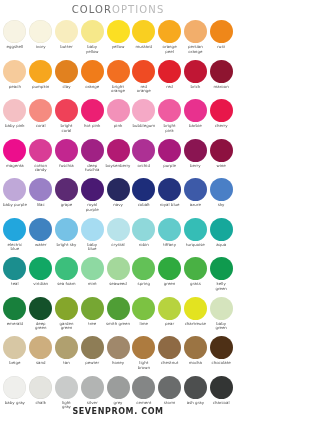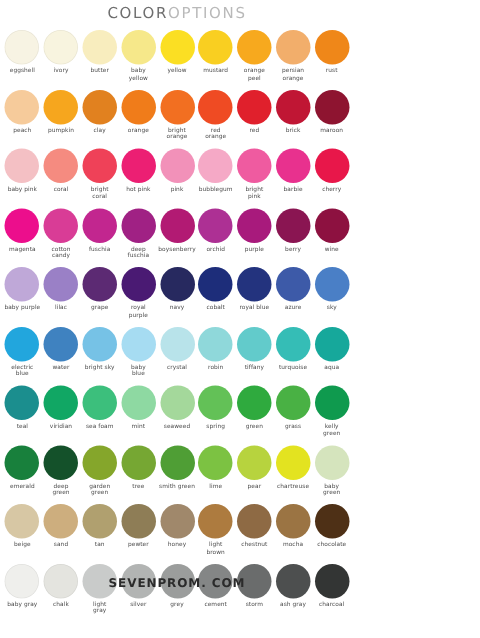--- a/index.html
+++ b/index.html
@@ -62,21 +62,21 @@
     color: #4a4a4a;
     text-align: center;
     font-family: "DejaVu Sans", sans-serif;
     width: 100%;
     white-space: pre-line;
     letter-spacing: 0.05px;
   }
   .footer {
     position: absolute;
     left: 0;
-    bottom: 29px;
+    bottom: 7px;
     width: 100%;
     text-align: center;
   }
   .footer-text {
     font-size: 8px;
     letter-spacing: 0.6px;
     color: #2b2b2b;
     font-family: "DejaVu Sans", sans-serif;
     font-weight: 700;
   }

